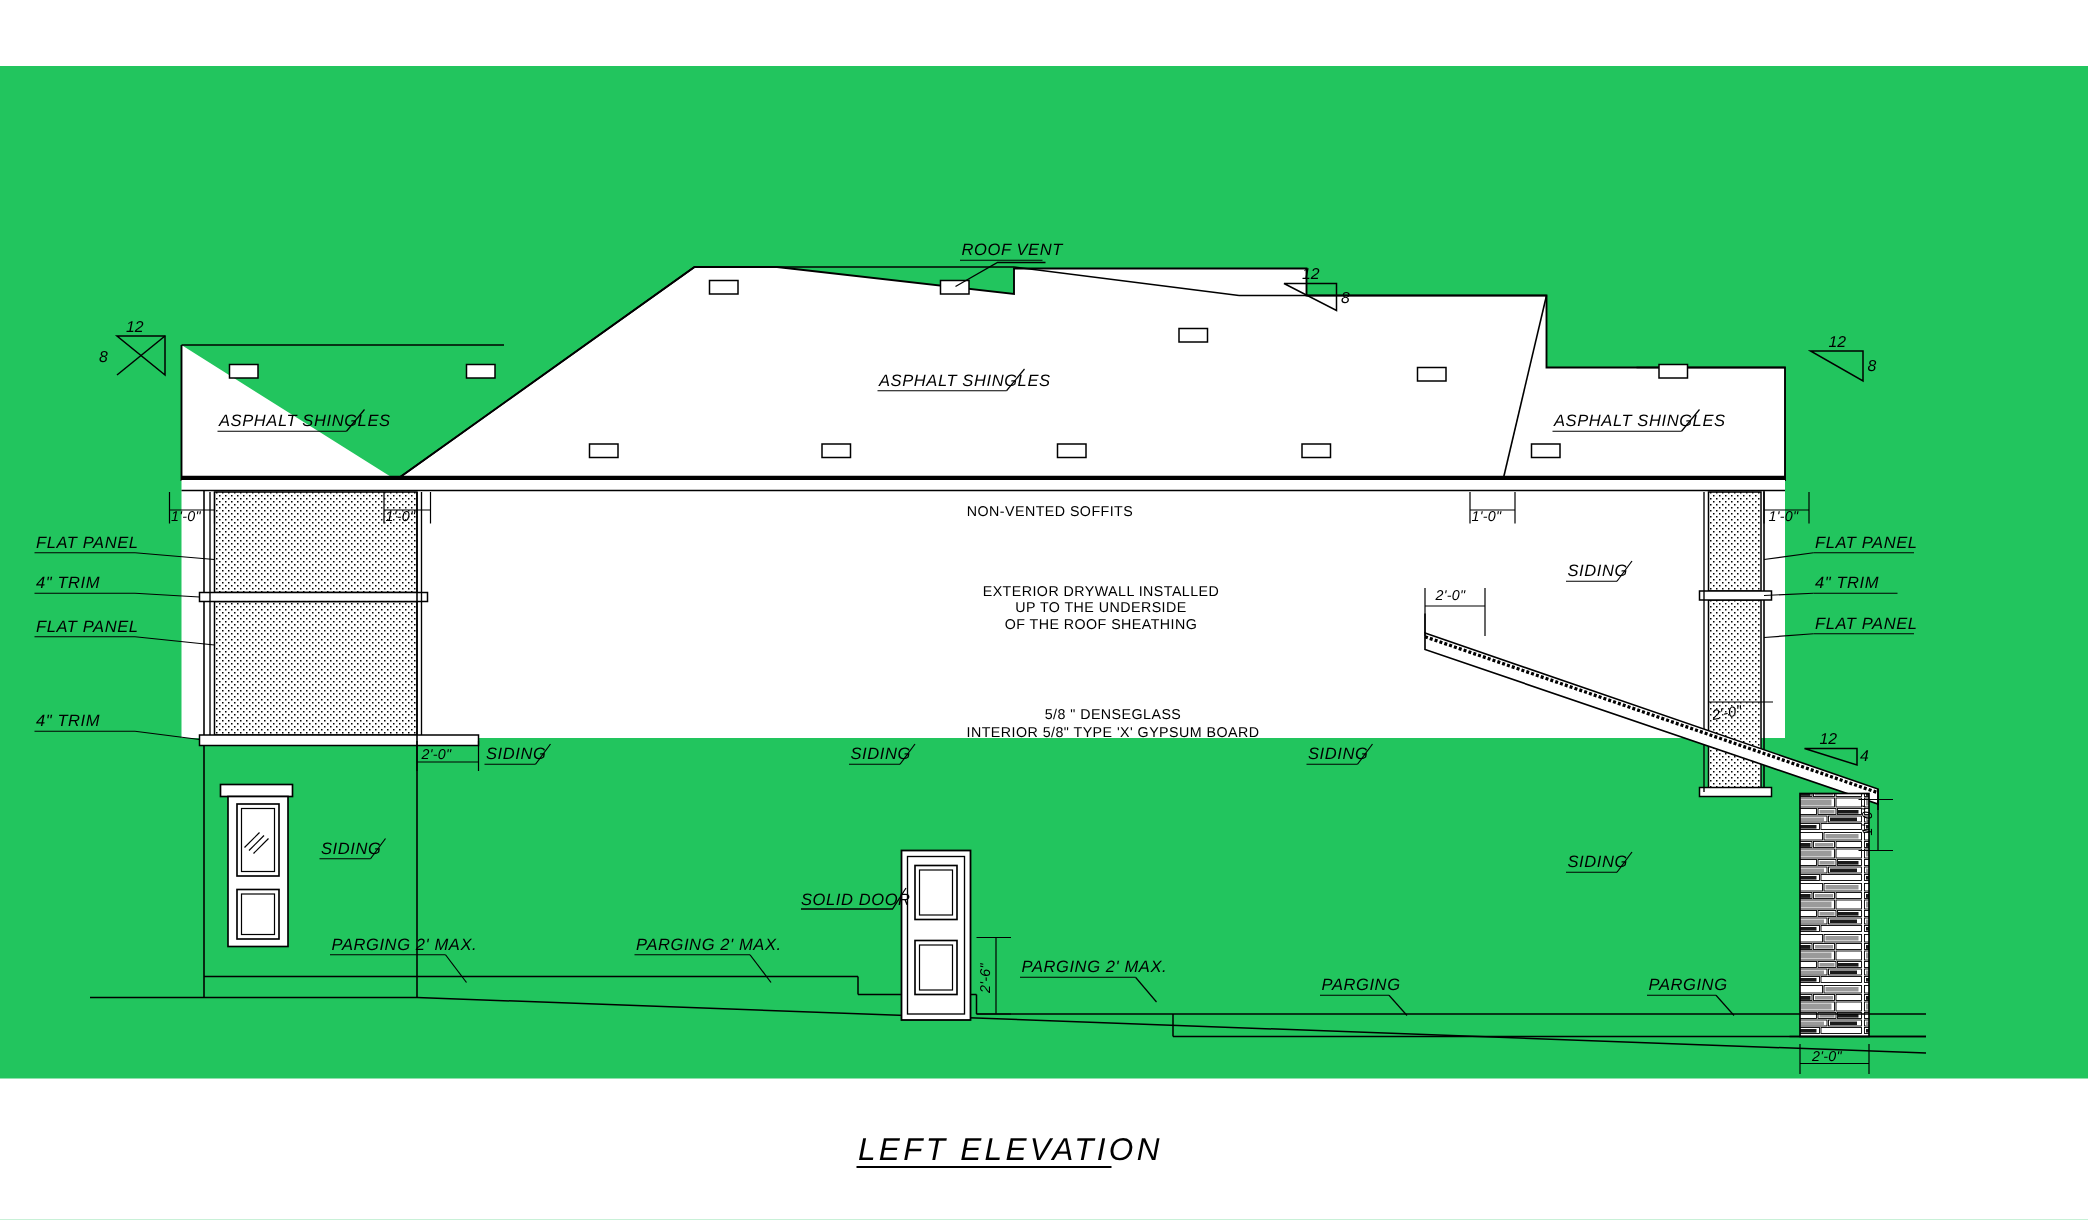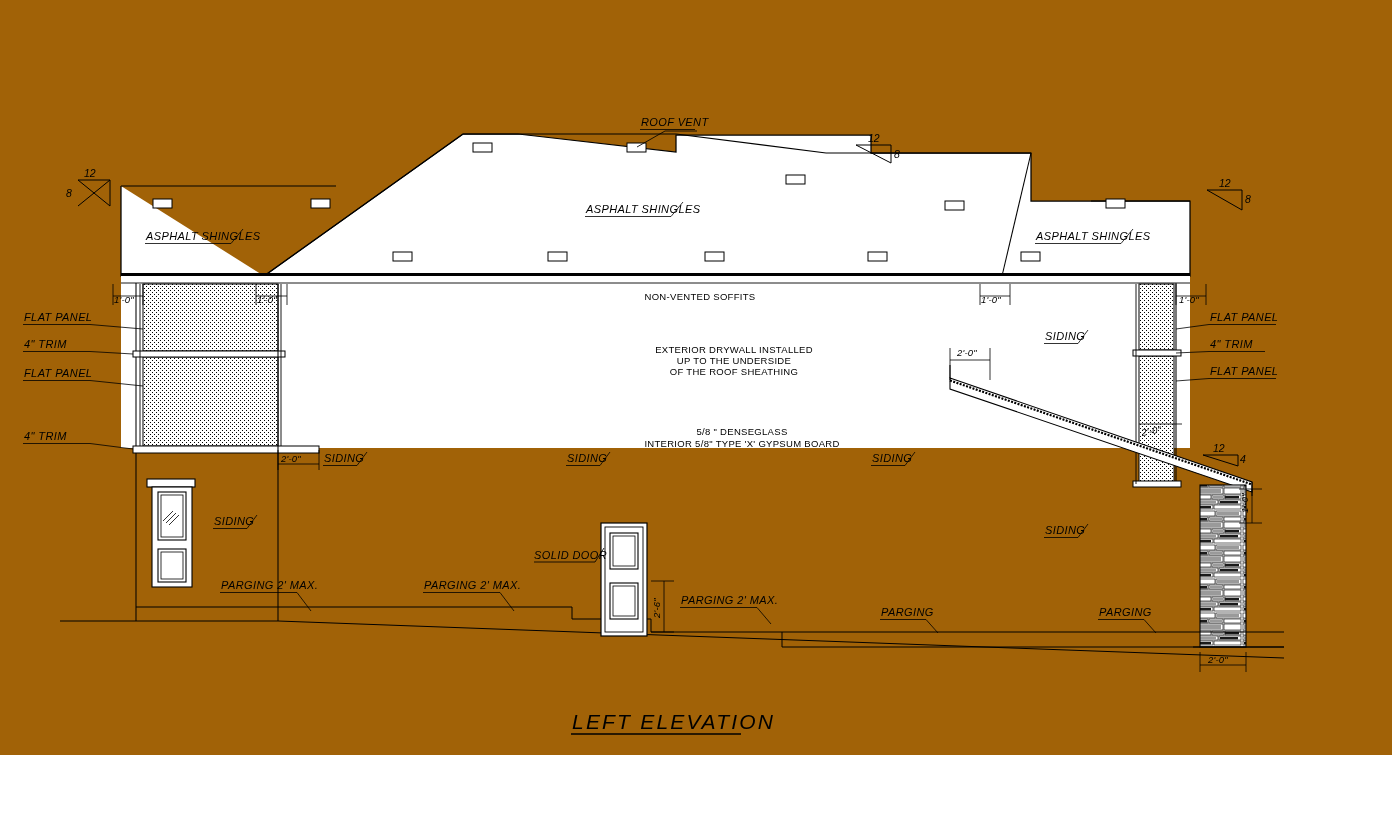--- a/index.html
+++ b/index.html
@@ -2,21 +2,21 @@
 <html><head>
 <meta charset="utf-8">
 <title>Left Elevation</title>
 <style>
   html,body{margin:0;padding:0;background:#ffffff;}
   body{
     width:1392px;height:813px;overflow:hidden;
     font-family:"Liberation Sans", sans-serif;
     color:#000;
   }
-  #sheet{position:relative;width:1392px;height:755px;background:#a16207;}
+  #sheet{position:relative;width:1392px;height:675px;background:#22c55e;margin-top:44px;}
   svg#drawing{position:absolute;left:0;top:0;width:1392px;height:813px;display:block;}
 
   
   .anno{
     font-family:"Liberation Sans", sans-serif;
     font-style:italic;
     font-size:11px;
     letter-spacing:.4px;
     fill:#000;
     white-space:pre;

